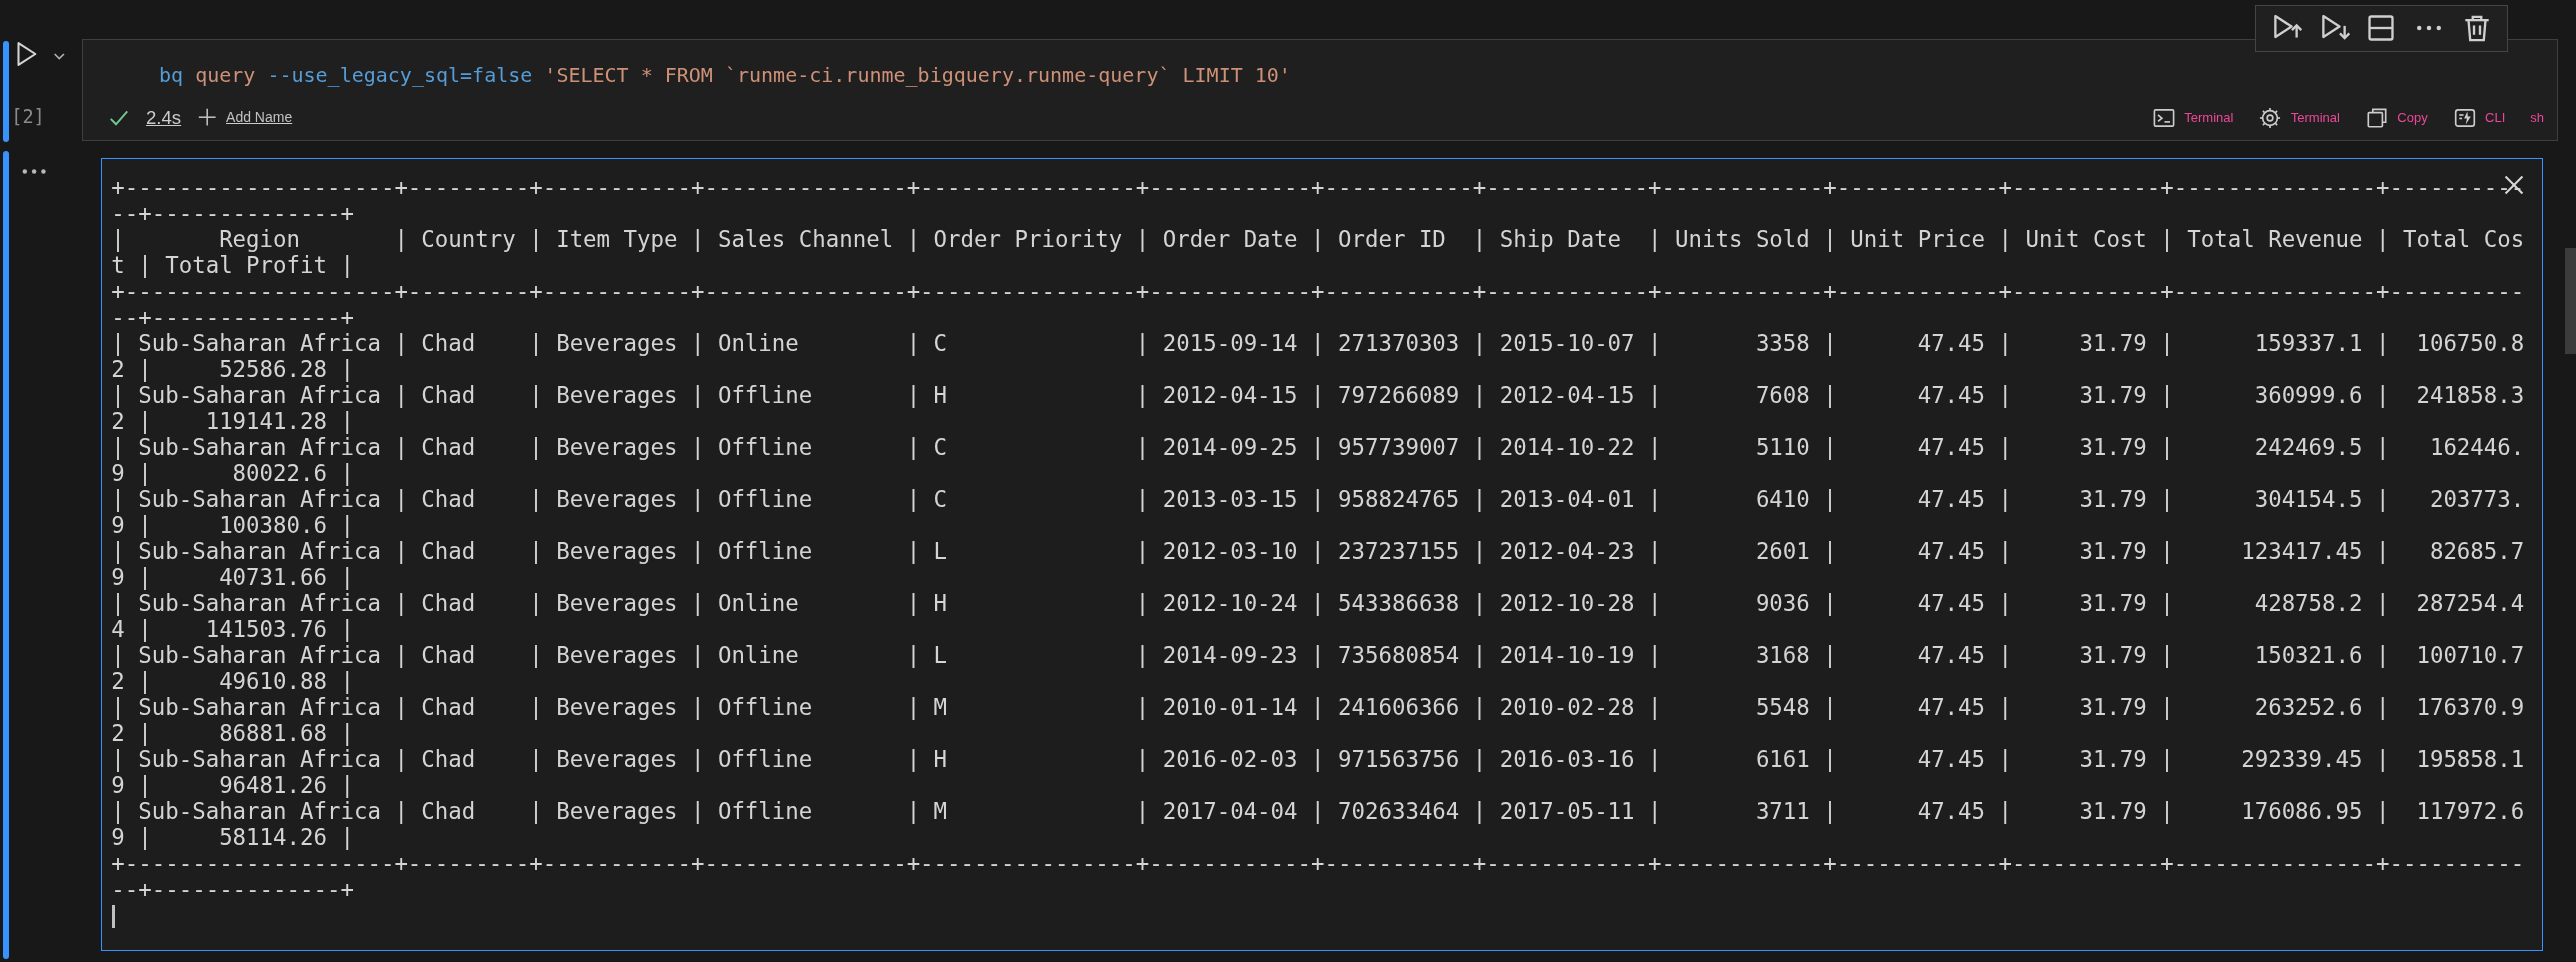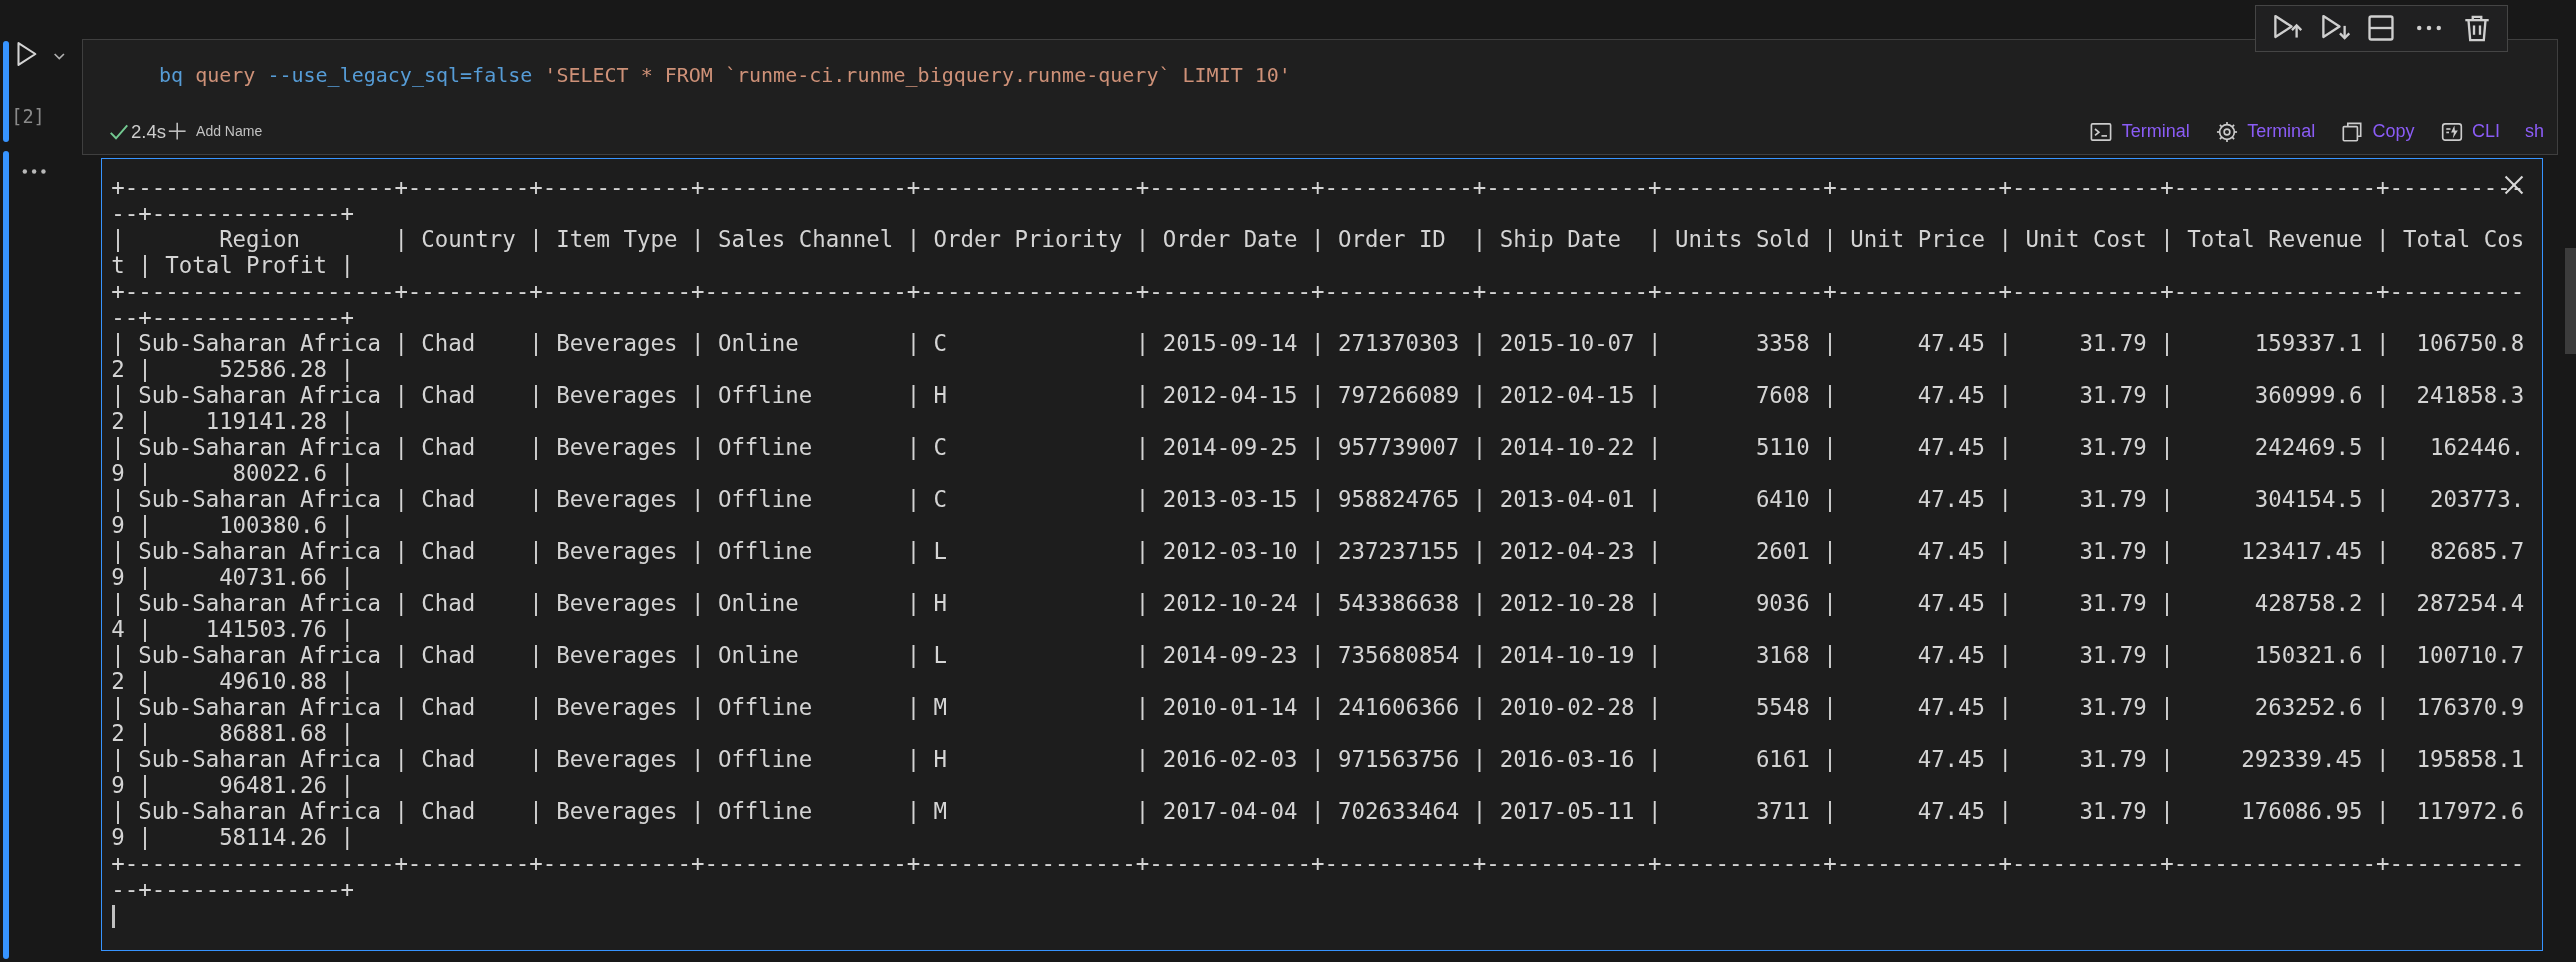--- a/index.html
+++ b/index.html
@@ -17,32 +17,32 @@
               color:#8a8a8a;font:18.6px "DejaVu Sans Mono",monospace;}
   #output-more{left:18.6px;top:162px;width:37px;height:18.6px;}
 
   
   #cell-toolbar{position:absolute;left:2255px;top:4.7px;width:253px;height:47px;
     background:#202021;border:0.9px solid #454545;display:flex;align-items:center;
     justify-content:space-between;padding:0 11.2px;box-sizing:border-box;z-index:5;}
   .tb-btn{background:none;border:none;padding:1.9px;cursor:pointer;display:flex;align-items:center;}
 
   
-  #code-cell{position:absolute;left:82px;top:39px;width:2476px;height:116px;
+  #code-cell{position:absolute;left:82px;top:39px;width:2476px;height:102px;
     background:#1f1f1f;border:0.9px solid #3f3f3f;box-sizing:border-box;}
   #code-line{position:absolute;left:76px;top:22.4px;font:20px/26px "DejaVu Sans Mono",monospace;
     white-space:pre;}
   .tok-cmd{color:#569cd6;}
   .tok-str{color:#ce9178;}
   #status-bar{position:absolute;left:0;right:0;bottom:0;height:45px;display:flex;
     align-items:center;padding:0 13px 0 24px;font-size:18.6px;color:#cccccc;}
-  .status-left{display:flex;align-items:center;}
+  .status-left{display:flex;align-items:center;gap:15px;text-decoration:underline;}
   .status-right{margin-left:auto;display:flex;align-items:center;gap:25px;}
   .status-item{display:flex;align-items:center;gap:8.4px;background:none;border:none;
-    color:#8b5cf6;font-size:18px;font-family:"Liberation Sans",sans-serif;cursor:pointer;padding:0;}
+    color:#ec4899;font-size:13px;font-family:"Liberation Sans",sans-serif;cursor:pointer;padding:0;}
   #add-name{display:flex;align-items:center;gap:7.5px;background:none;border:none;color:#c2c2c2;
     font-size:14px;font-family:"Liberation Sans",sans-serif;cursor:pointer;padding:0;}
 
   
   #output-box{position:absolute;left:101px;top:158px;width:2442px;height:793px;
     box-sizing:border-box;background:#1d1d1d;border:1.9px solid #3794ff;}
   #terminal-text{position:absolute;left:9.3px;top:15px;margin:0;
     font:22.4px/26px "DejaVu Sans Mono",monospace;color:#d4d4d4;white-space:pre;}
   #close-output{position:absolute;right:13px;top:11.2px;width:30px;height:30px;background:none;
     border:none;padding:0;cursor:pointer;}

